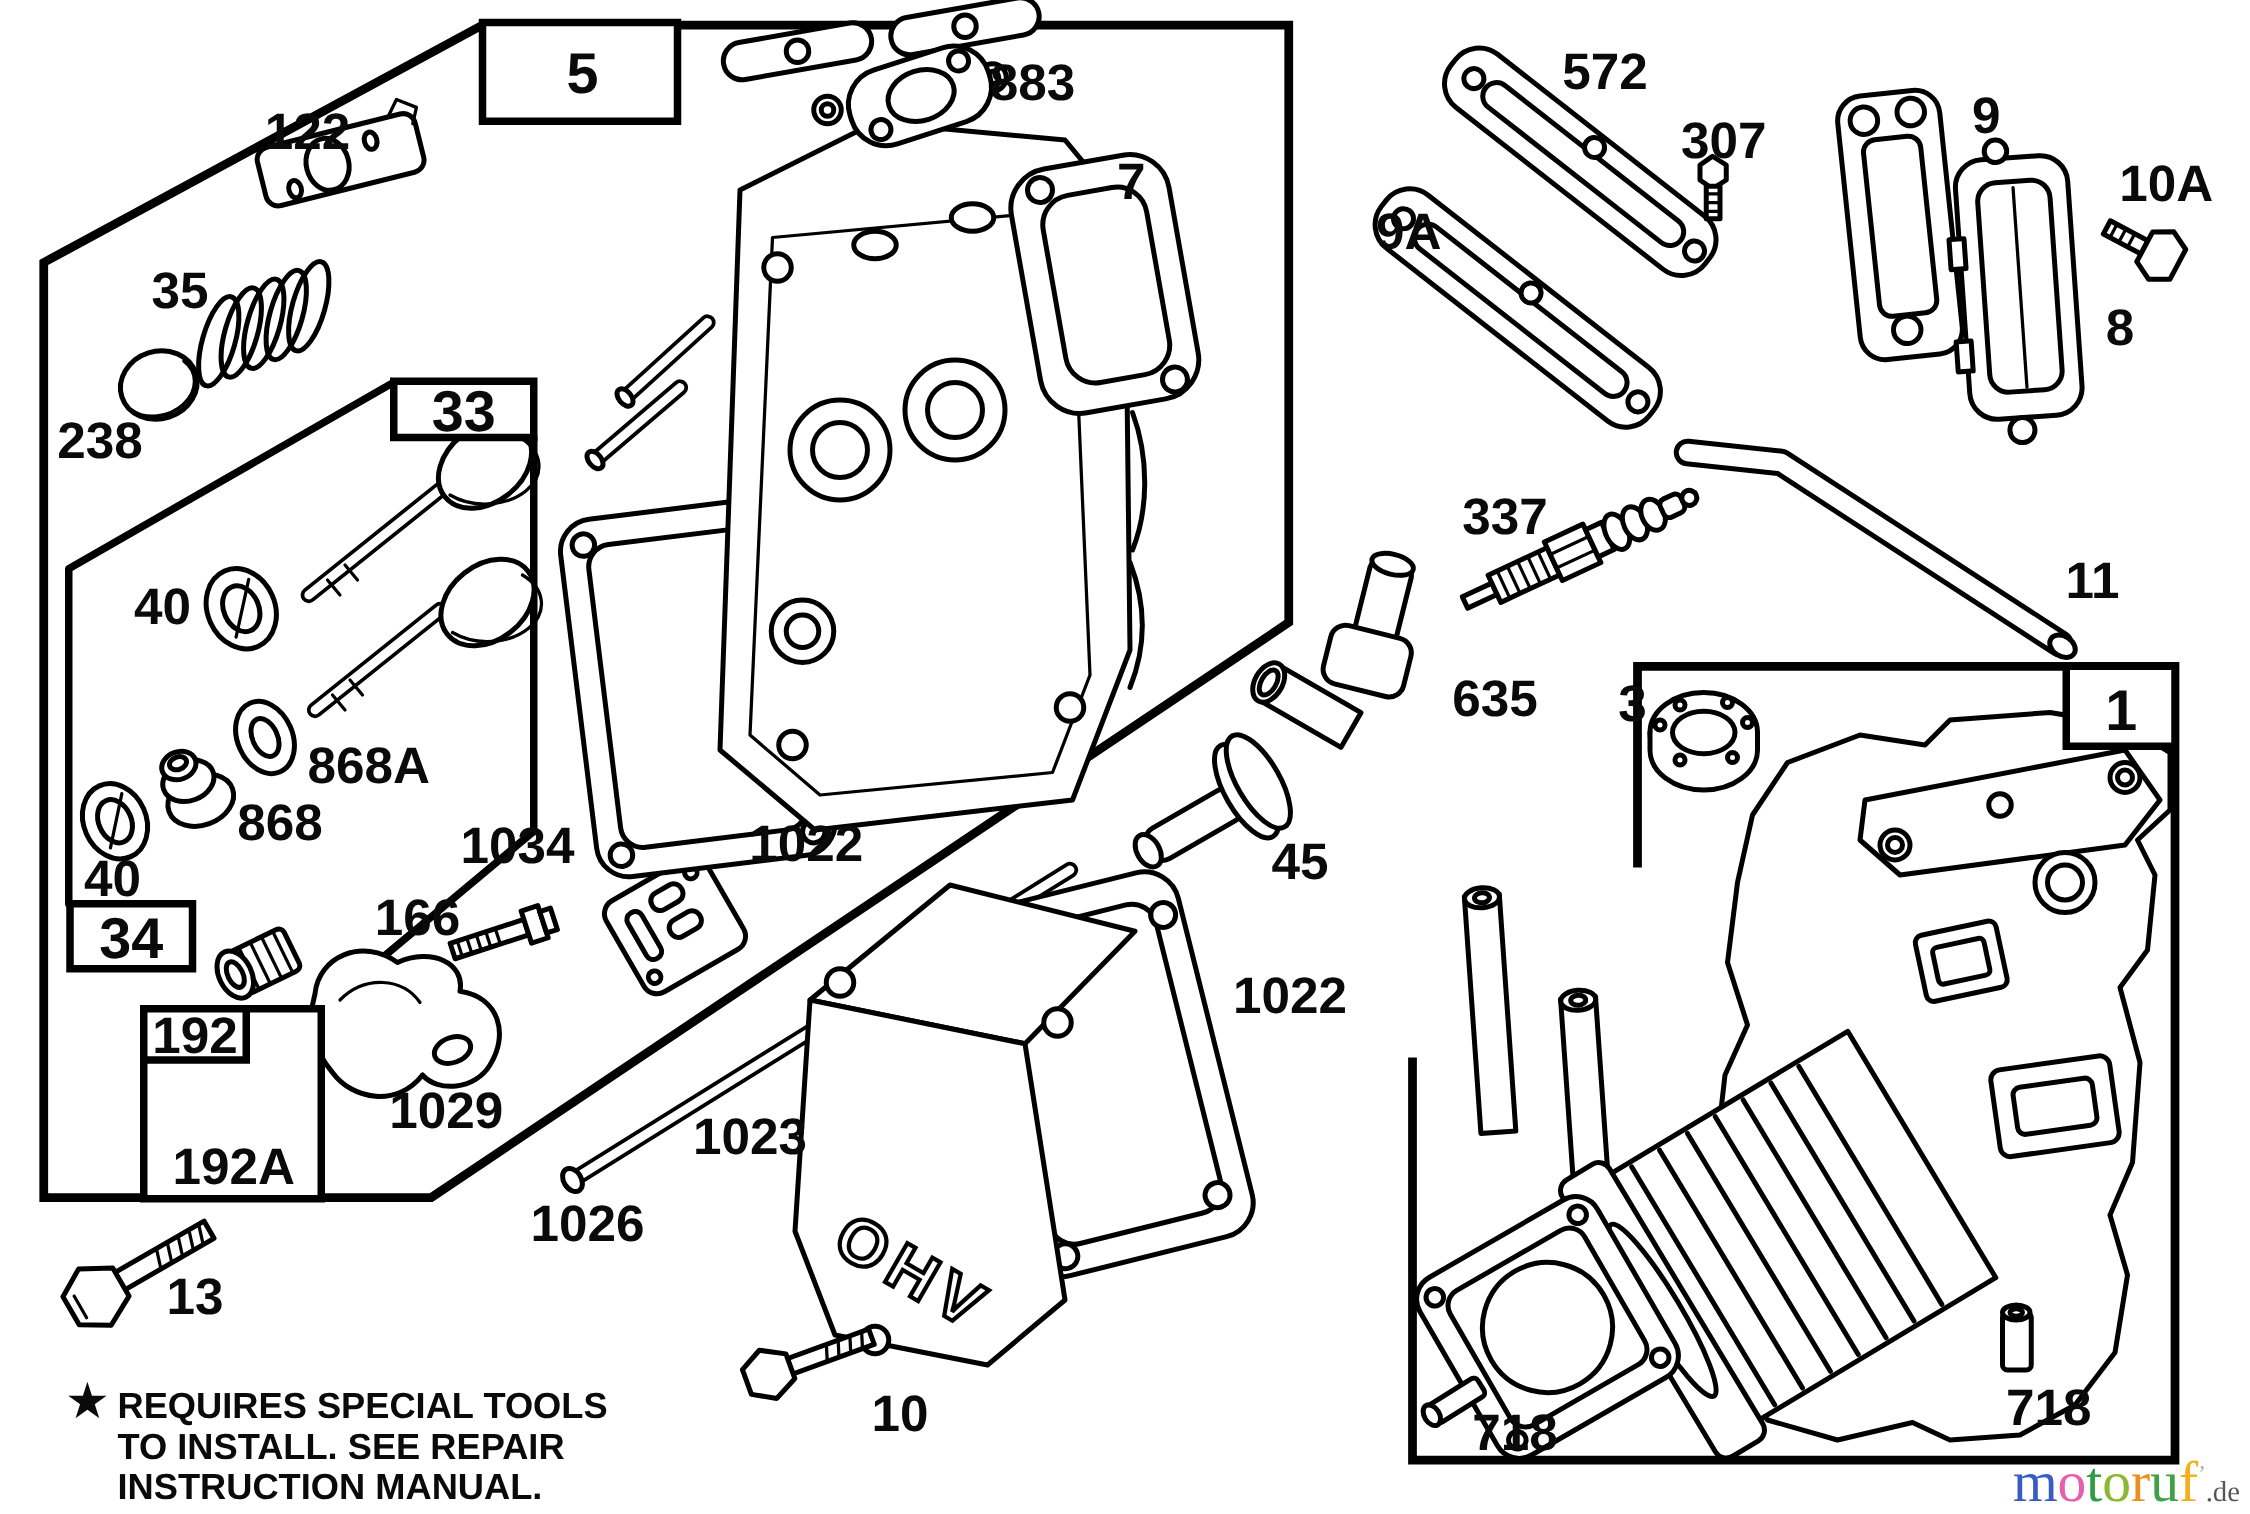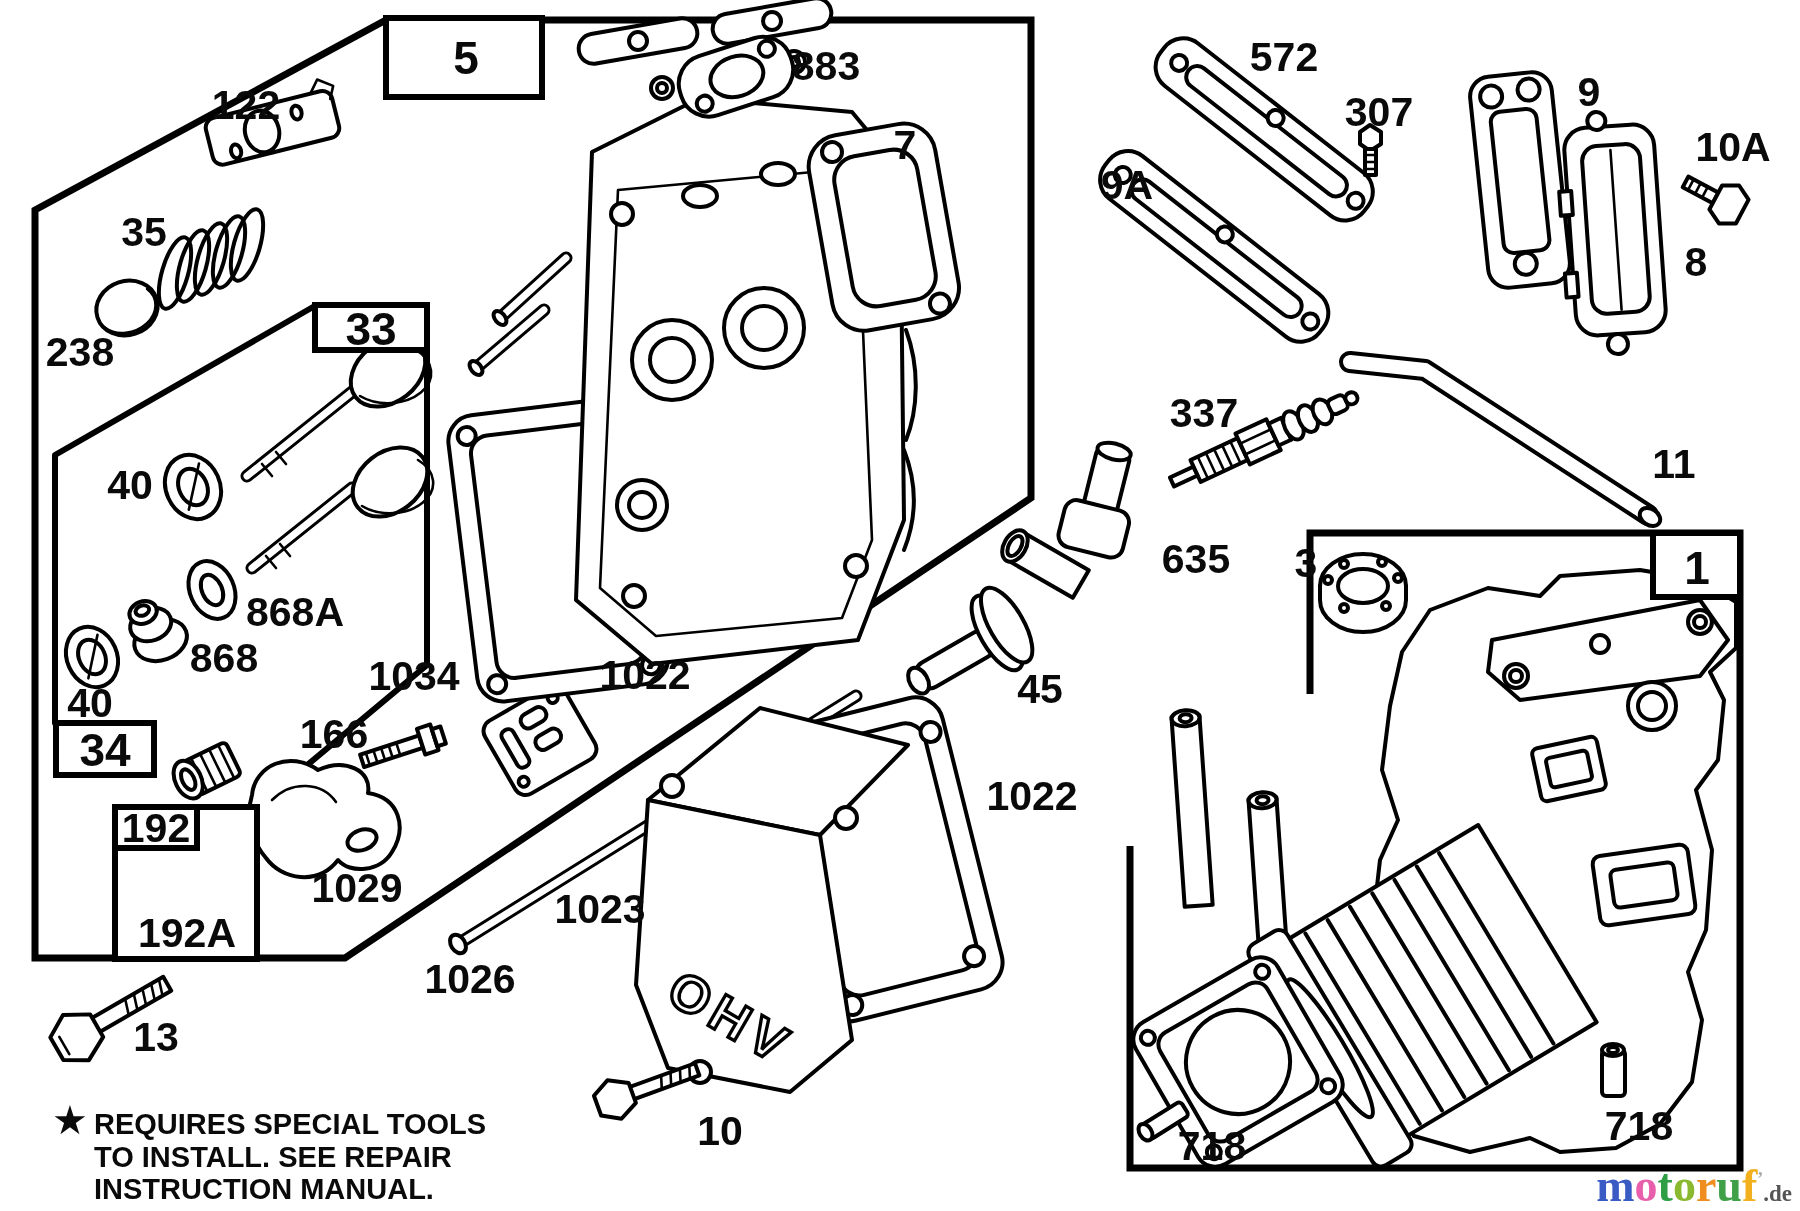--- a/index.html
+++ b/index.html
@@ -16,21 +16,21 @@
   .rodblk{stroke:#000;fill:none;stroke-width:13;stroke-linecap:round;}
   .rodwht{stroke:#fff;fill:none;stroke-width:7;stroke-linecap:round;}
   .tubeblk{stroke:#000;fill:none;stroke-width:22;stroke-linecap:round;stroke-linejoin:round;}
   .tubewht{stroke:#fff;fill:none;stroke-width:14;stroke-linecap:round;stroke-linejoin:round;}
   .lbl{font-weight:700;font-size:41px;fill:#0a0a0a;text-anchor:middle;}
   .lblbox{font-weight:700;font-size:46px;fill:#0a0a0a;text-anchor:middle;}
   .note-line{font-weight:700;font-size:29px;fill:#0a0a0a;}
   .star{font-size:40px;fill:#0a0a0a;}
   .emboss{font-weight:700;font-size:52px;fill:#fff;stroke:#000;stroke-width:3.4;letter-spacing:7px;}
   .watermark{position:absolute;right:8px;bottom:2px;font-family:"Liberation Serif",serif;
-             font-weight:700;font-size:46px;line-height:1;cursor:pointer;white-space:nowrap;}
+             font-weight:400;font-size:46px;line-height:1;cursor:pointer;white-space:nowrap;}
   .wm-tick{font-size:18px;color:#aaa;vertical-align:super;}
   .wm-suffix{font-size:23px;}
 </style>
 </head>
 <body>
 
 <div class="stage">
 <svg width="1800" height="1211" viewBox="0 0 1800 1211">
 
   <path class="border" d="M386,20 L1031,20 L1031,498 L345,958 L35,958 L35,210 Z"></path>

